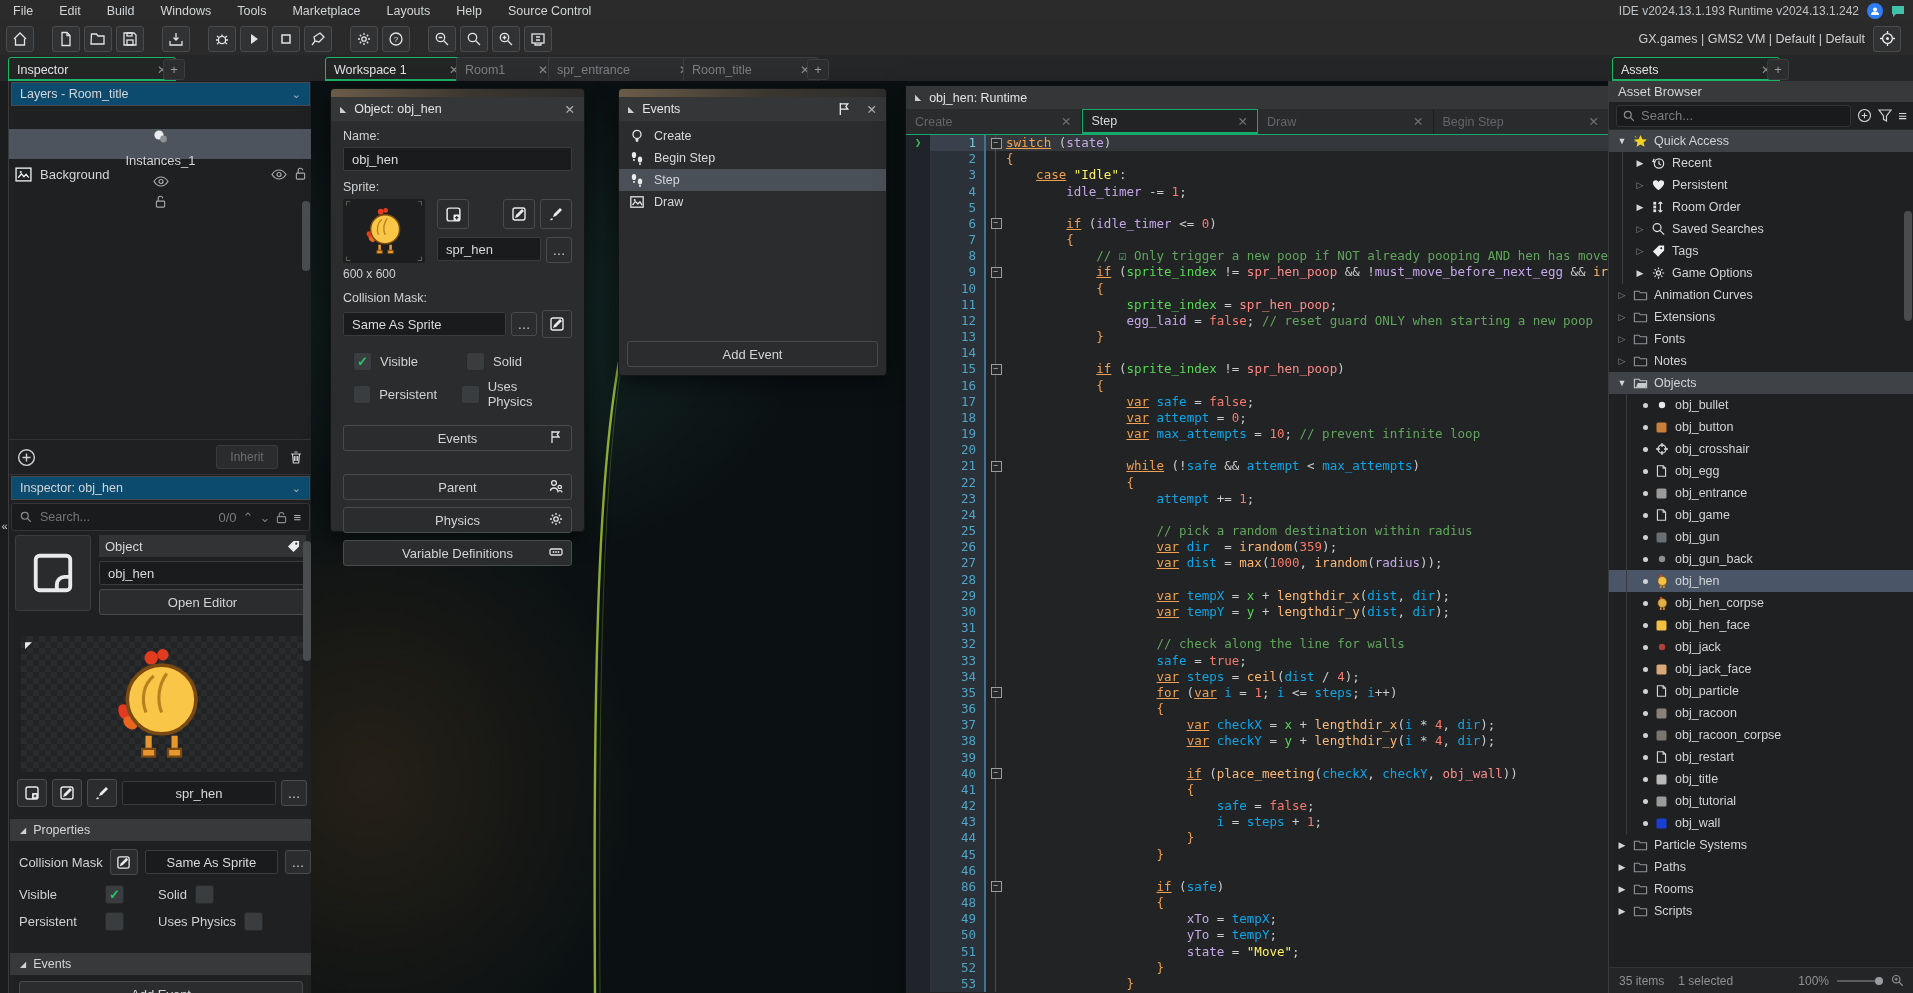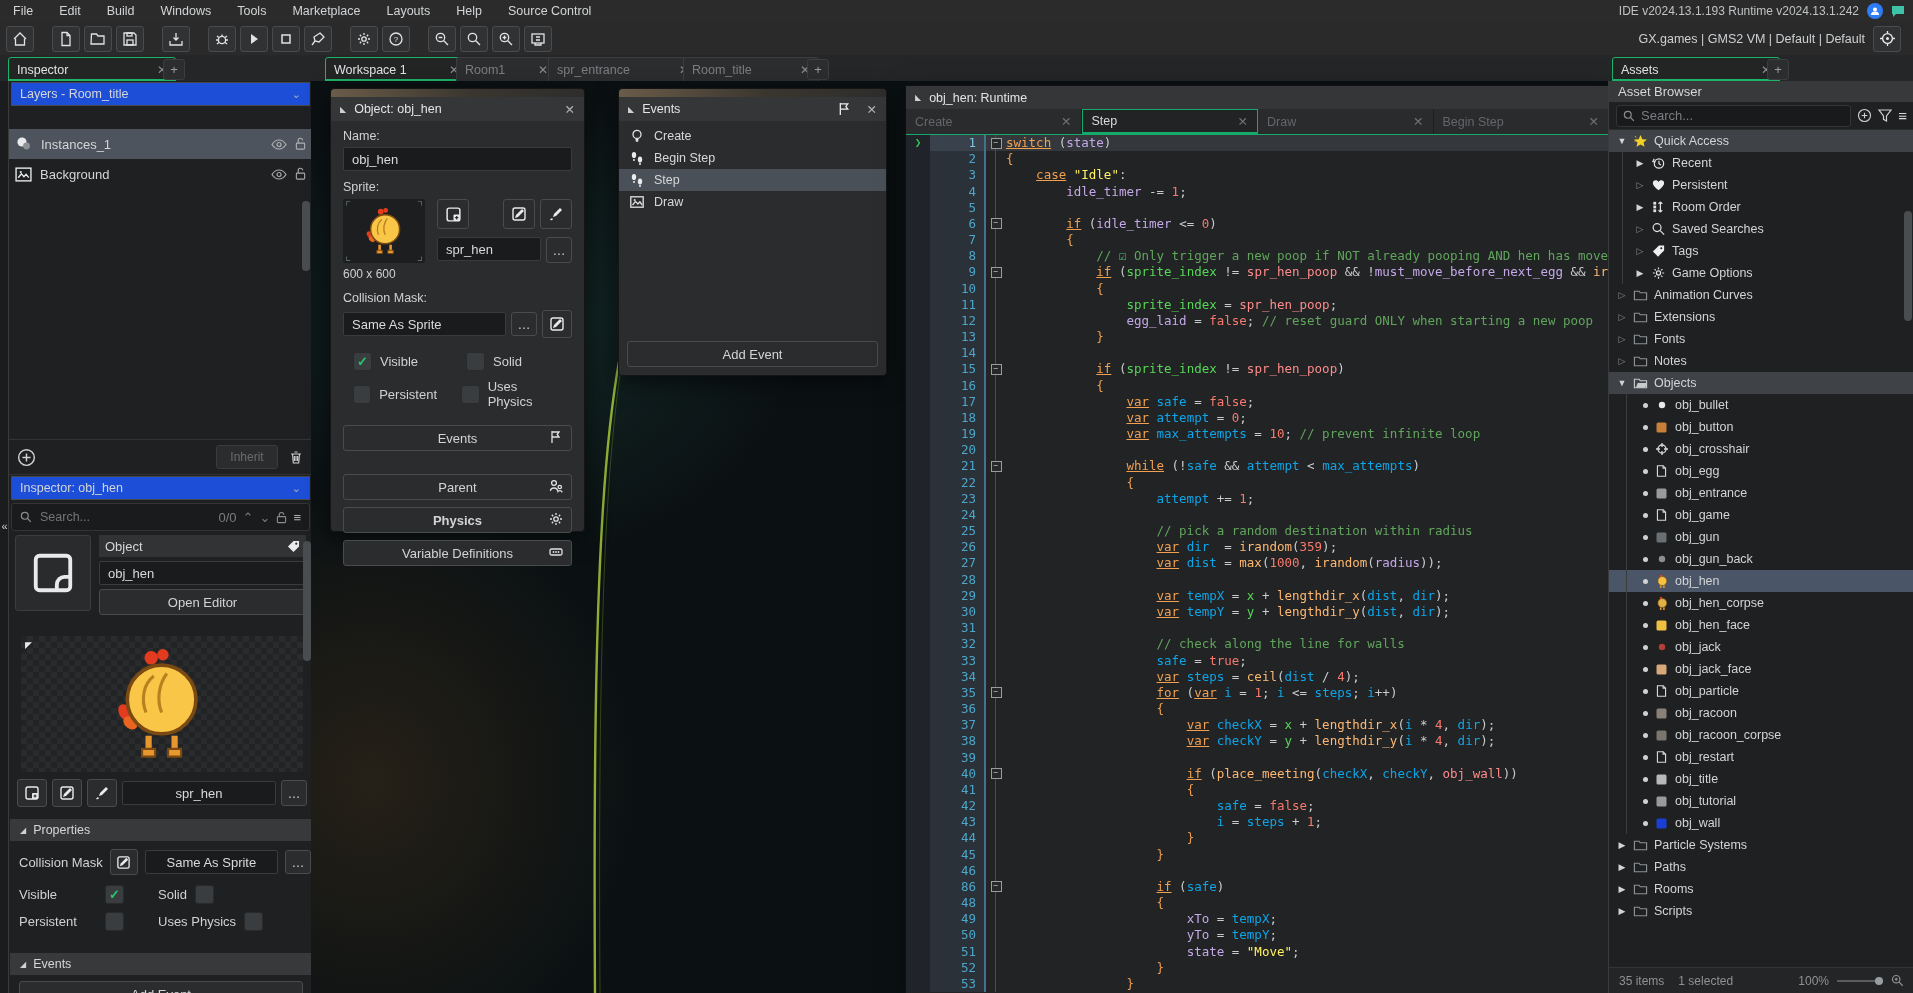--- a/index.html
+++ b/index.html
@@ -26,24 +26,24 @@
   .tab .x{margin-left:auto;padding-left:10px;color:#8a8d90;font-size:12px;}
   .tab.active{background:#232424;border:1px solid #1db368;color:#dfe1e3;box-shadow:inset 0 -2px 0 #1db368;}
   .tab-plus{position:absolute;top:4px;width:20px;height:19px;background:#2c2d2e;border:1px solid #3c3d3e;border-radius:3px;
             color:#9a9da0;display:flex;align-items:center;justify-content:center;font-size:13px;}
   
   #left-rail{left:0;top:81px;width:8px;height:912px;background:#1b1c1d;}
   #left-collapse{left:0;top:515px;width:9px;height:22px;color:#cfd2d4;font-size:11px;display:flex;align-items:center;justify-content:center;}
   #right-collapse{left:1905px;top:520px;width:8px;height:18px;color:#cfd2d4;font-size:9px;display:flex;align-items:center;}
   .panel{background:#1f2021;border-left:1px solid #3a3b3c;border-right:1px solid #3a3b3c;}
   #left-panel{left:8px;top:81px;width:303px;height:912px;}
-  .dropdown-bar{height:22px;background:#1d4ed8;display:flex;align-items:center;padding:0 8px;color:#d4d6d8;font-size:12.5px;border:1px solid #47494b;margin:1px 2px;}
+  .dropdown-bar{height:22px;background:#0c4a6e;display:flex;align-items:center;padding:0 8px;color:#d4d6d8;font-size:12.5px;border:1px solid #47494b;margin:1px 2px;}
   .dropdown-bar .chev{margin-left:auto;color:#aeb1b3;font-size:11px;}
   .layer-row{height:30px;display:flex;align-items:center;padding:0 6px;gap:8px;color:#d2d4d6;}
-  .layer-row.selected{background:#4d545d;}
+  .layer-row.selected{background:#4d545d;flex-direction:column;}
   .layer-row .grow{flex:1;}
   .icon-eye,.icon-lock{opacity:.85}
   #inspector-mid{position:absolute;left:0;top:358px;width:100%;}
   .ins-toolrow{height:34px;display:flex;align-items:center;padding:0 8px;border-top:1px solid #323334;border-bottom:1px solid #323334;}
   .btn{background:#2b2c2d;border:1px solid #4a4b4c;border-radius:3px;color:#cfd2d4;display:flex;align-items:center;justify-content:center;}
   .btn.disabled{color:#6a6d70;border-color:#3a3b3c;}
   .search-row{height:26px;display:flex;align-items:center;gap:6px;padding:0 8px;margin:3px 2px;background:#1a1b1c;border:1px solid #333435;border-radius:3px;color:#7b7e81;}
   .search-row input{background:transparent;border:none;outline:none;color:#9a9da0;font-size:12.5px;width:100px;font-family:"Liberation Sans",sans-serif;}
   .obj-card{margin:4px 6px;display:flex;gap:8px;}
   .obj-card .thumb{width:74px;height:74px;background:#2a2b2c;border:1px solid #3c3d3e;border-radius:3px;display:flex;align-items:center;justify-content:center;}
@@ -603,21 +603,21 @@
             <span>Parent</span>
             <span style="position:absolute;right:7px;top:3px;">
               <svg width="16" height="16" viewBox="0 0 16 16">
                 <circle cx="6" cy="5" r="2.4" stroke="#e0e2e4" stroke-width="1.3" fill="none"></circle>
                 <path d="M2.5 13a3.5 3 0 0 1 7 0" stroke="#e0e2e4" stroke-width="1.3" fill="none"></path>
                 <circle cx="11.8" cy="9" r="1.7" stroke="#e0e2e4" stroke-width="1.3" fill="none"></circle>
                 <path d="M9.5 14.3a2.4 2 0 0 1 4.7 0" stroke="#e0e2e4" stroke-width="1.3" fill="none"></path>
               </svg>
             </span>
           </div>
-          <div class="wide-btn" style="height: 24px; position: relative; font-weight: bold;">
+          <div class="wide-btn" style="height: 24px; position: relative;">
             <span>Physics</span>
             <span style="position:absolute;right:7px;top:3px;">
               <svg width="16" height="16" viewBox="0 0 16 16">
                 <circle cx="8" cy="8" r="2.2" stroke="#e0e2e4" stroke-width="1.3" fill="none"></circle>
                 <path d="M8 2v2M8 12v2M2 8h2M12 8h2M3.8 3.8l1.4 1.4M10.8 10.8l1.4 1.4M12.2 3.8l-1.4 1.4M5.2 10.8l-1.4 1.4" stroke="#e0e2e4" stroke-width="1.3" fill="none"></path>
               </svg>
             </span>
           </div>
           <div class="wide-btn" style="height: 24px; position: relative;">
             <span>Variable Definitions</span>

